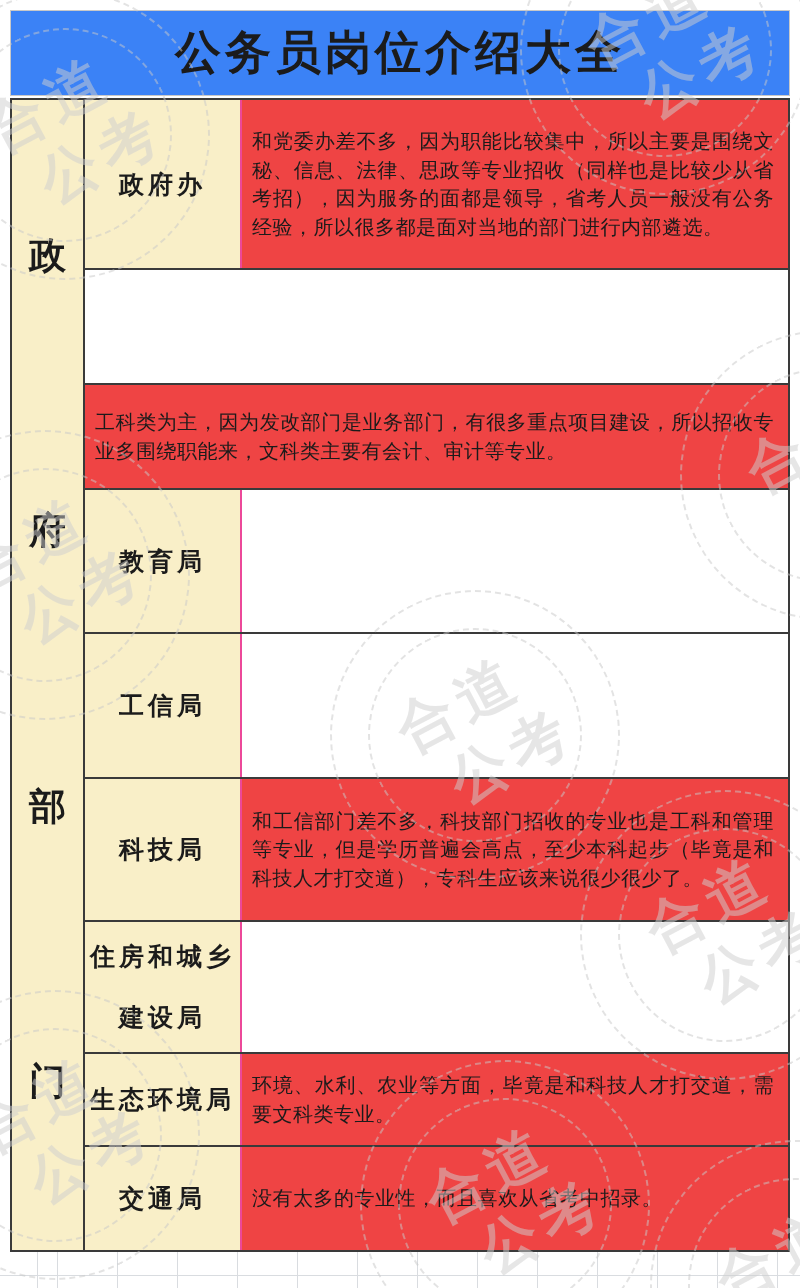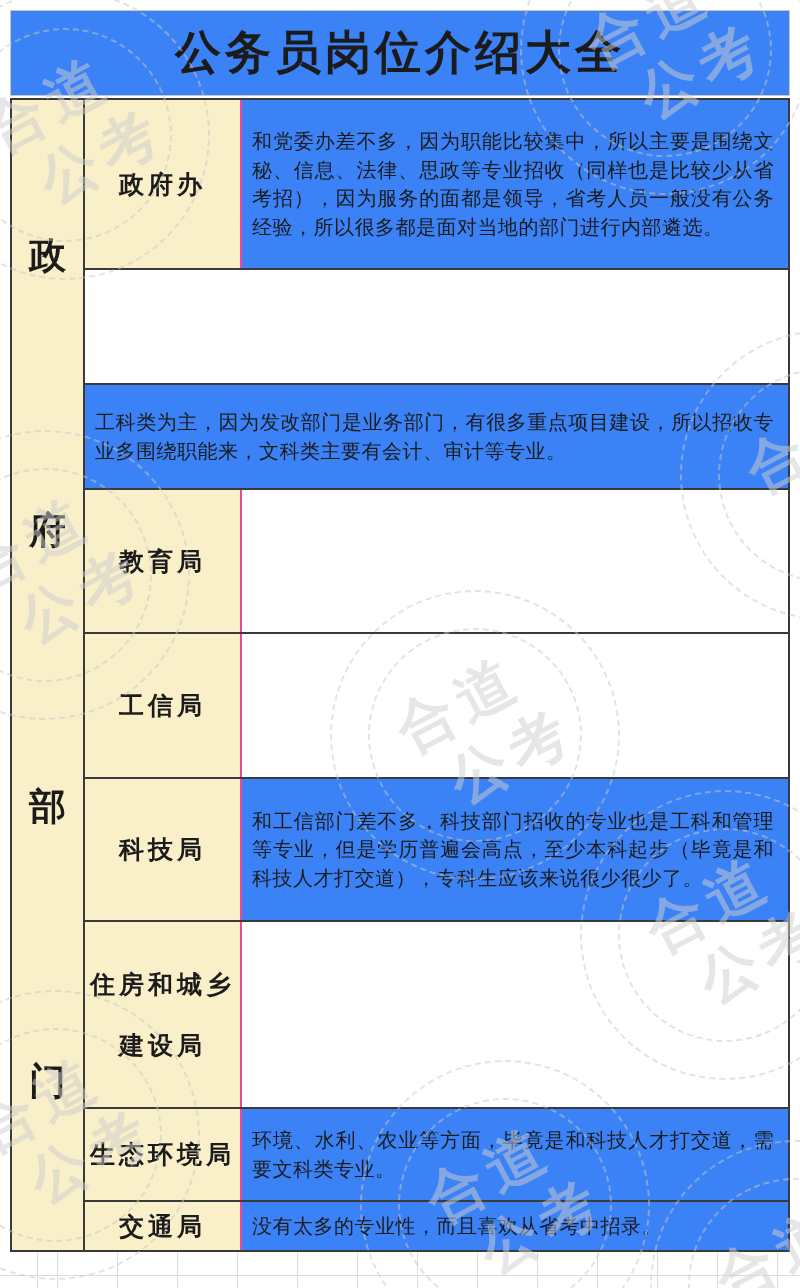--- a/index.html
+++ b/index.html
@@ -40,21 +40,21 @@
   .dept {
     width:157px; box-sizing:border-box;
     background:#F9EFC8; border-right:2px solid #ec4899;
     display:flex; flex-direction:column; align-items:center; justify-content:center;
     gap:28px; text-align:center;
     font-size:25px; font-weight:bold; letter-spacing:4px;
   }
   .dept span:empty { display:none; }
 
   .desc {
-    flex:1; box-sizing:border-box; background:#3b82f6;
+    flex:1; box-sizing:border-box; background:#ef4444;
     display:flex; align-items:center; padding:6px 14px 6px 10px;
   }
   .desc p {
     margin:0; font-size:20px; line-height:28.5px;
     letter-spacing:0.5px; text-align:justify;
   }
 
   
   .sheet {
     position:absolute; left:0; top:1252px; width:800px; height:36px;
@@ -213,21 +213,21 @@
       <div class="row" style="height:143px;">
         <div class="dept">
           <span>科技局</span>
 
         </div>
         <div class="desc">
           <p>和工信部门差不多，科技部门招收的专业也是工科和管理等专业，但是学历普遍会高点，至少本科起步（毕竟是和科技人才打交道），专科生应该来说很少很少了。</p>
         </div>
       </div>
 
-      <div class="row" style="height:187px;">
+      <div class="row" style="height:132px;">
         <div class="dept">
           <span>住房和城乡</span>
           <span>建设局</span>
         </div>
       </div>
 
       <div class="row" style="height:93px;">
         <div class="dept">
           <span>生态环境局</span>
 

